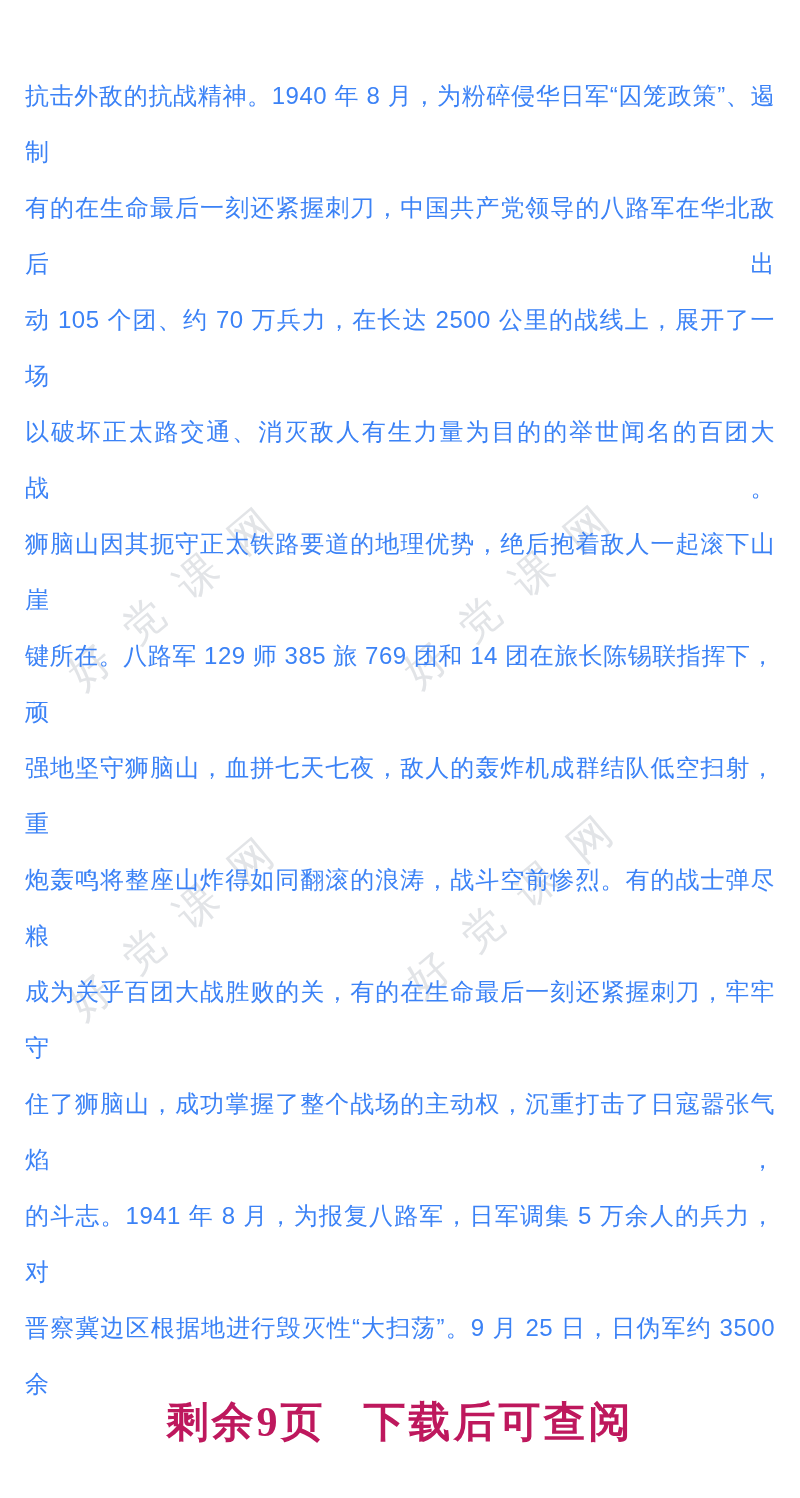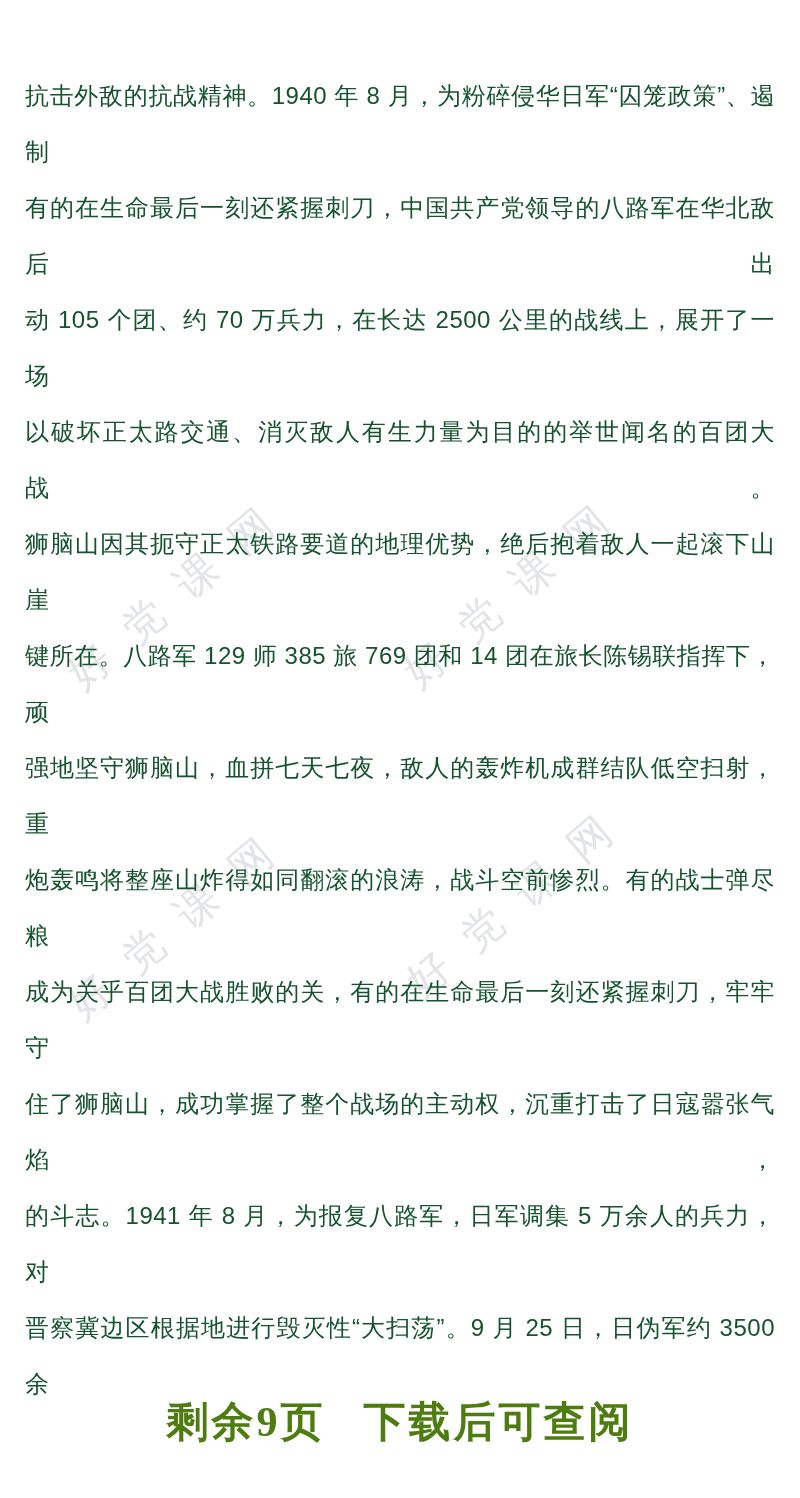--- a/index.html
+++ b/index.html
@@ -32,39 +32,39 @@
     position: absolute;
     left: 0; top: 0;
     width: 100%;
     box-sizing: border-box;
     padding: 68px 25px 0 25px;
     z-index: 1;
   }
   .text-line {
     font-size: 24px;
     line-height: 56px;
-    color: #14532d;
+    color: #3b82f6;
     letter-spacing: 0.5px;
     text-align: justify;
     text-align-last: justify;
     text-justify: inter-ideograph;
     white-space: normal;
   }
 
   
   .footer {
     position: absolute;
     left: 0; top: 1392px;
     width: 100%;
     text-align: center;
     font-family: "Liberation Serif", serif;
     font-weight: bold;
     font-size: 42px;
     line-height: 60px;
-    color: #4d7c0f;
+    color: #be185d;
     letter-spacing: 3px;
     z-index: 2;
   }
   .footer-gap { display: inline-block; width: 38px; }
 </style>
 </head>
 <body>
 
 <div class="page">
 

